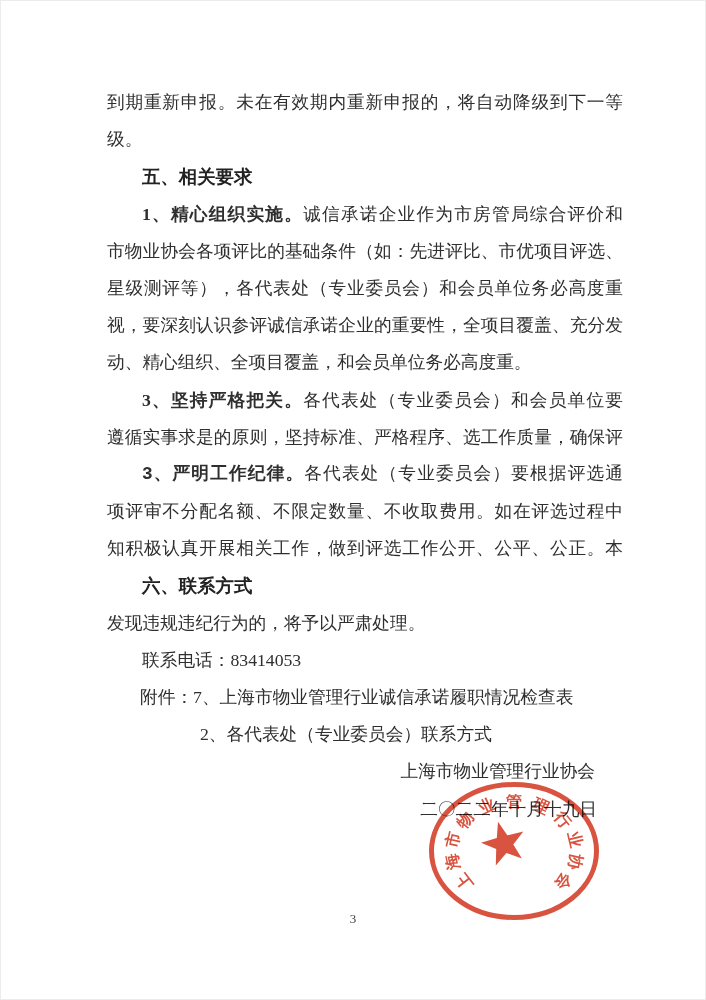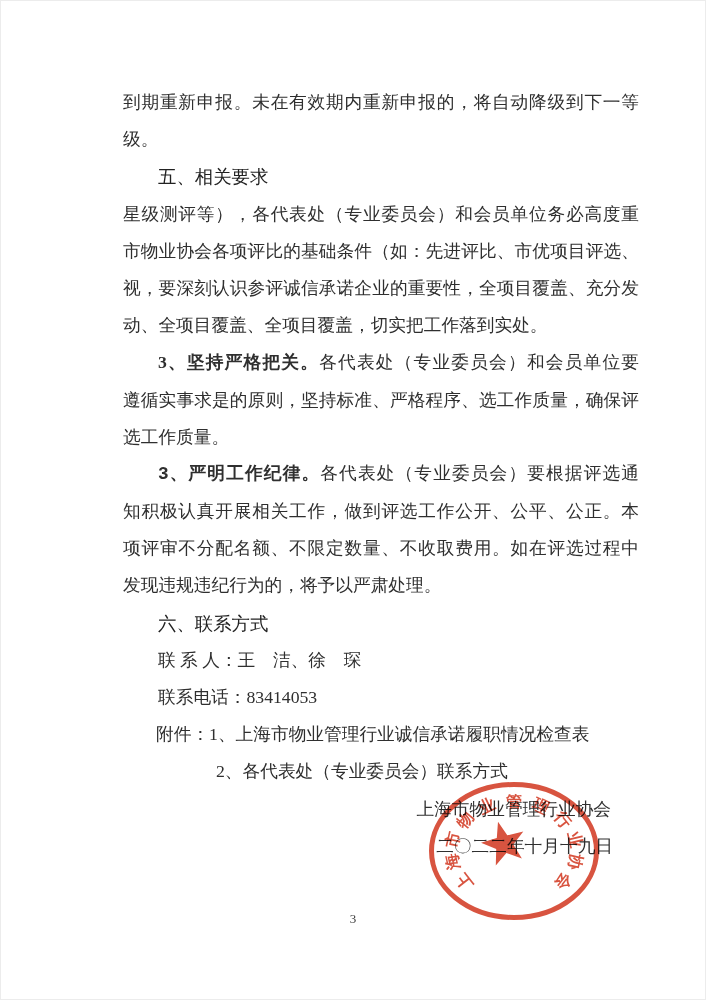--- a/index.html
+++ b/index.html
@@ -25,21 +25,21 @@
     overflow:visible;
   }
   .line.justify{
     text-align:justify;
     text-align-last:justify;
     text-justify:inter-character;
   }
   .line b{font-weight:bold;}
   .line.heading{
     font-family:"Liberation Sans","DejaVu Sans",sans-serif;
-    font-weight:normal;
+    font-weight:bold;
     font-size:18.4px;
     color:#222222;
   }
   #seal{
     position:absolute;
     left:428px;top:781px;
     width:172px;height:141px;
     mix-blend-mode:multiply;
     opacity:0.92;
   }
@@ -56,39 +56,38 @@
     text-align:center;
     font-size:13px;
     color:#3a3a3a;
   }
 </style>
 </head>
 <body>
 
 <div id="page">
 
-  <div id="text-block" style="color: rgb(47, 47, 47); margin-left: 16px;">
+  <div id="text-block" style="color: rgb(47, 47, 47);">
       <div class="line justify">到期重新申报。未在有效期内重新申报的，将自动降级到下一等</div>
       <div class="line">级。</div>
       <div class="line heading" style="padding-left: 35px;">五、相关要求</div>
+      <div class="line justify" style="padding-left: 35px;"><b>1、精心组织实施。</b>诚信承诺企业作为市房管局综合评价和</div>
+      <div class="line justify">市物业协会各项评比的基础条件（如：先进评比、市优项目评选、</div>
       <div class="line justify">星级测评等），各代表处（专业委员会）和会员单位务必高度重</div>
-      <div class="line justify">市物业协会各项评比的基础条件（如：先进评比、市优项目评选、</div>
       <div class="line justify">视，要深刻认识参评诚信承诺企业的重要性，全项目覆盖、充分发</div>
-      <div class="line">动、全项目覆盖、全项目覆盖，切实把工作落到实处。</div>
+      <div class="line">动、精心组织、全项目覆盖，和会员单位务必高度重。</div>
       <div class="line justify" style="padding-left: 35px;"><b>3、坚持严格把关。</b>各代表处（专业委员会）和会员单位要</div>
       <div class="line justify">遵循实事求是的原则，坚持标准、严格程序、选工作质量，确保评</div>
-      <div class="line">选工作质量。</div>
       <div class="line justify" style="padding-left: 35px; font-family: Liberation Mono, monospace;"><b>3、严明工作纪律。</b>各代表处（专业委员会）要根据评选通</div>
+      <div class="line justify">项评审不分配名额、不限定数量、不收取费用。如在评选过程中</div>
       <div class="line justify">知积极认真开展相关工作，做到评选工作公开、公平、公正。本</div>
-      <div class="line justify">项评审不分配名额、不限定数量、不收取费用。如在评选过程中</div>
+      <div class="line heading" style="padding-left: 35px;">六、联系方式</div>
       <div class="line">发现违规违纪行为的，将予以严肃处理。</div>
-      <div class="line heading" style="padding-left: 35px;">六、联系方式</div>
-      <div class="line" style="padding-left: 35px;">联 系 人：王　洁、徐　琛</div>
       <div class="line" style="padding-left: 35px;">联系电话：83414053</div>
-      <div class="line" style="padding-left: 33px;">附件：1、上海市物业管理行业诚信承诺履职情况检查表</div>
+      <div class="line" style="padding-left: 33px;">附件：7、上海市物业管理行业诚信承诺履职情况检查表</div>
       <div class="line" style="padding-left: 93px;">2、各代表处（专业委员会）联系方式</div>
       <div class="line" style="text-align: right; padding-right: 28px;">上海市物业管理行业协会</div>
       <div class="line" style="text-align: right; padding-right: 26px;">二〇二二年十月十九日</div>
     </div>
 
   <svg id="seal" viewBox="0 0 172 141" xmlns="http://www.w3.org/2000/svg">
     <ellipse id="seal-ring" cx="86" cy="70" rx="82.5" ry="66.5" fill="none" stroke-width="5" stroke="#d5452f"></ellipse>
     <polygon id="seal-star" points="70.0,40.8 79.3,54.3 95.3,50.5 85.3,63.5 93.9,77.5 78.4,72.0 67.8,84.5 68.2,68.1 53.0,61.8 68.8,57.1" fill="#d5452f"></polygon>
     <g id="seal-text-group" fill="#d5452f">
         <text class="seal-char" transform="translate(36.4 100.8) rotate(-128.0)">上</text>

